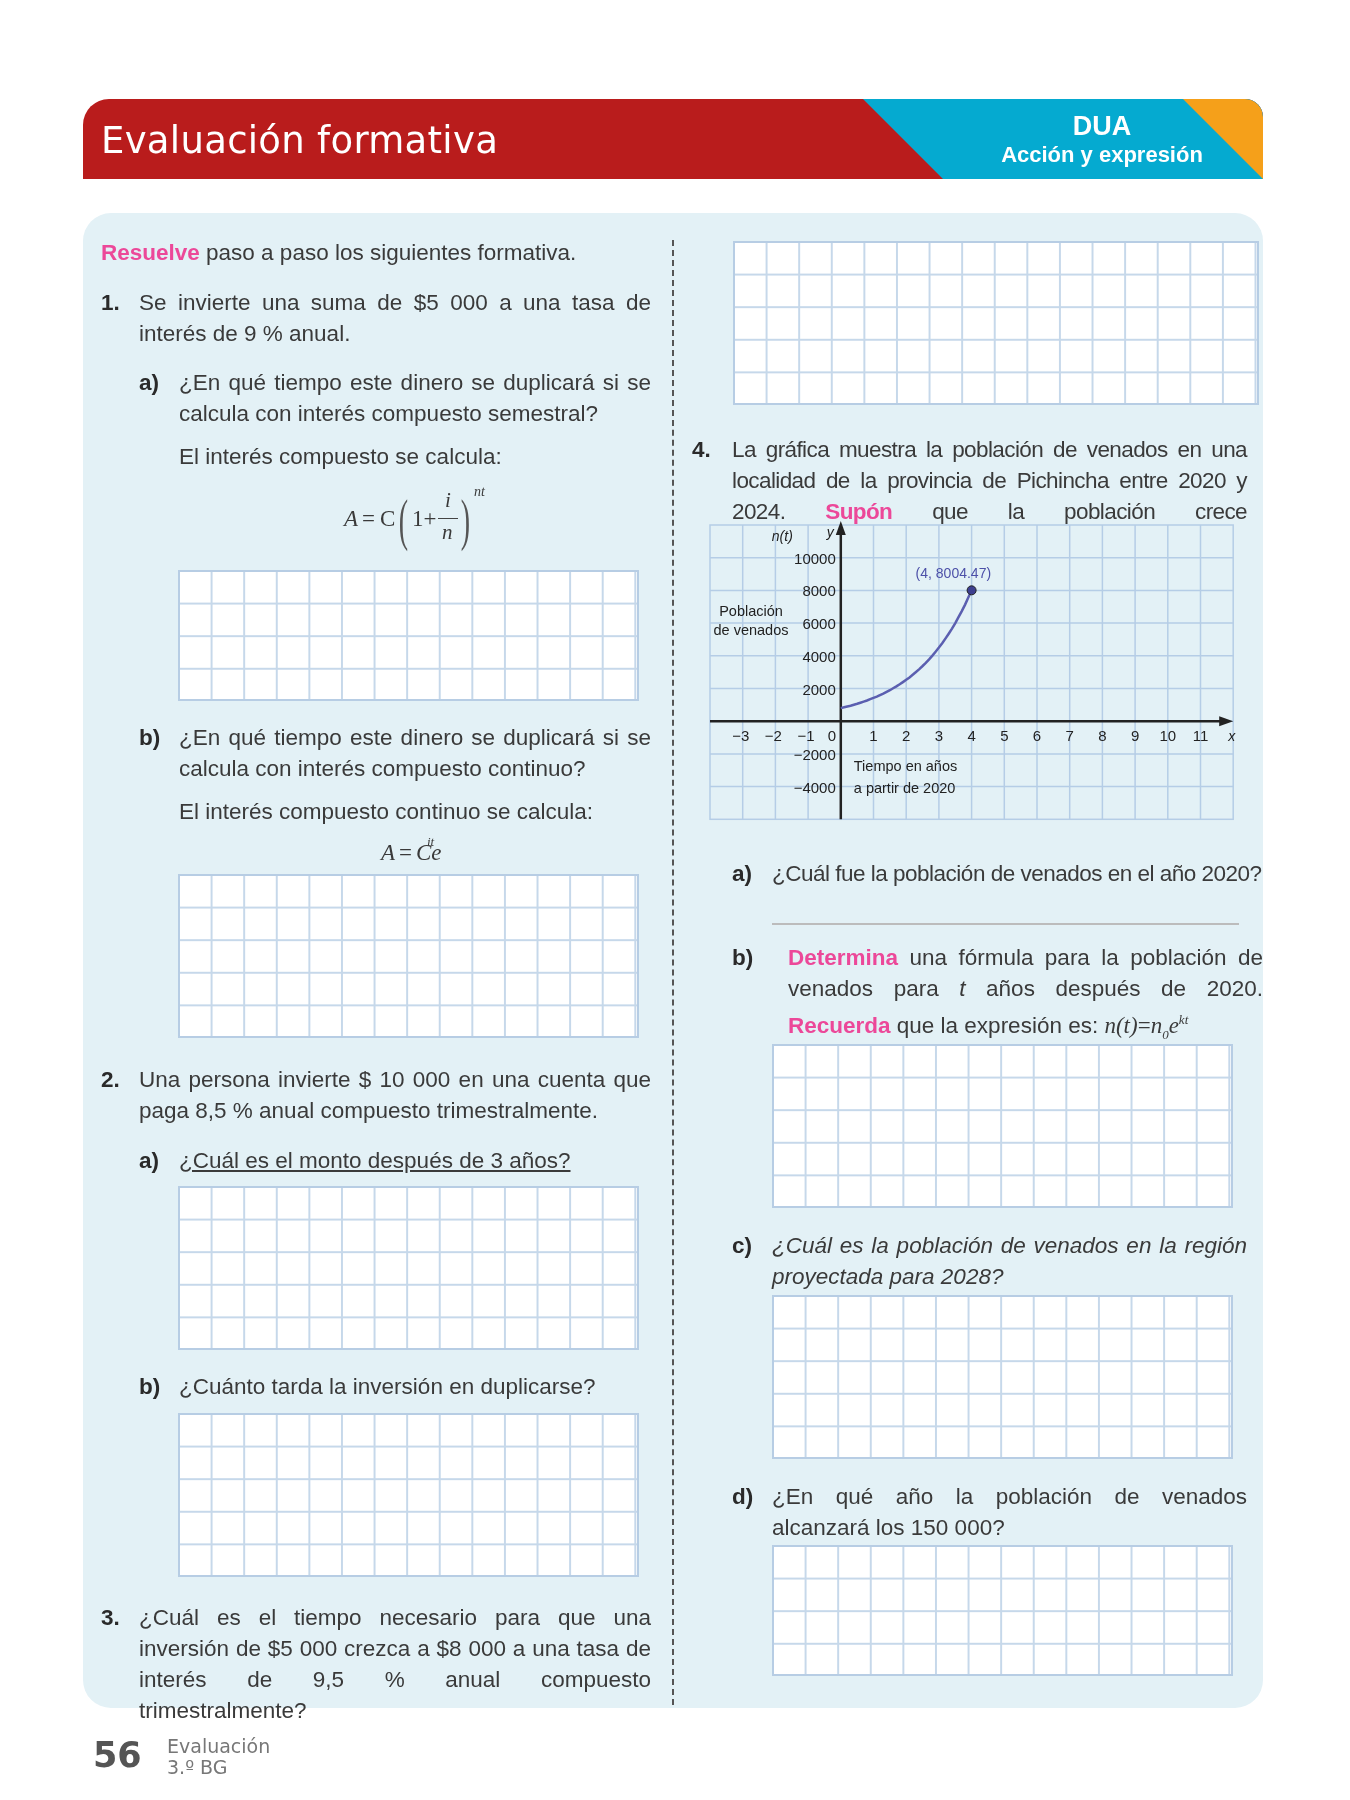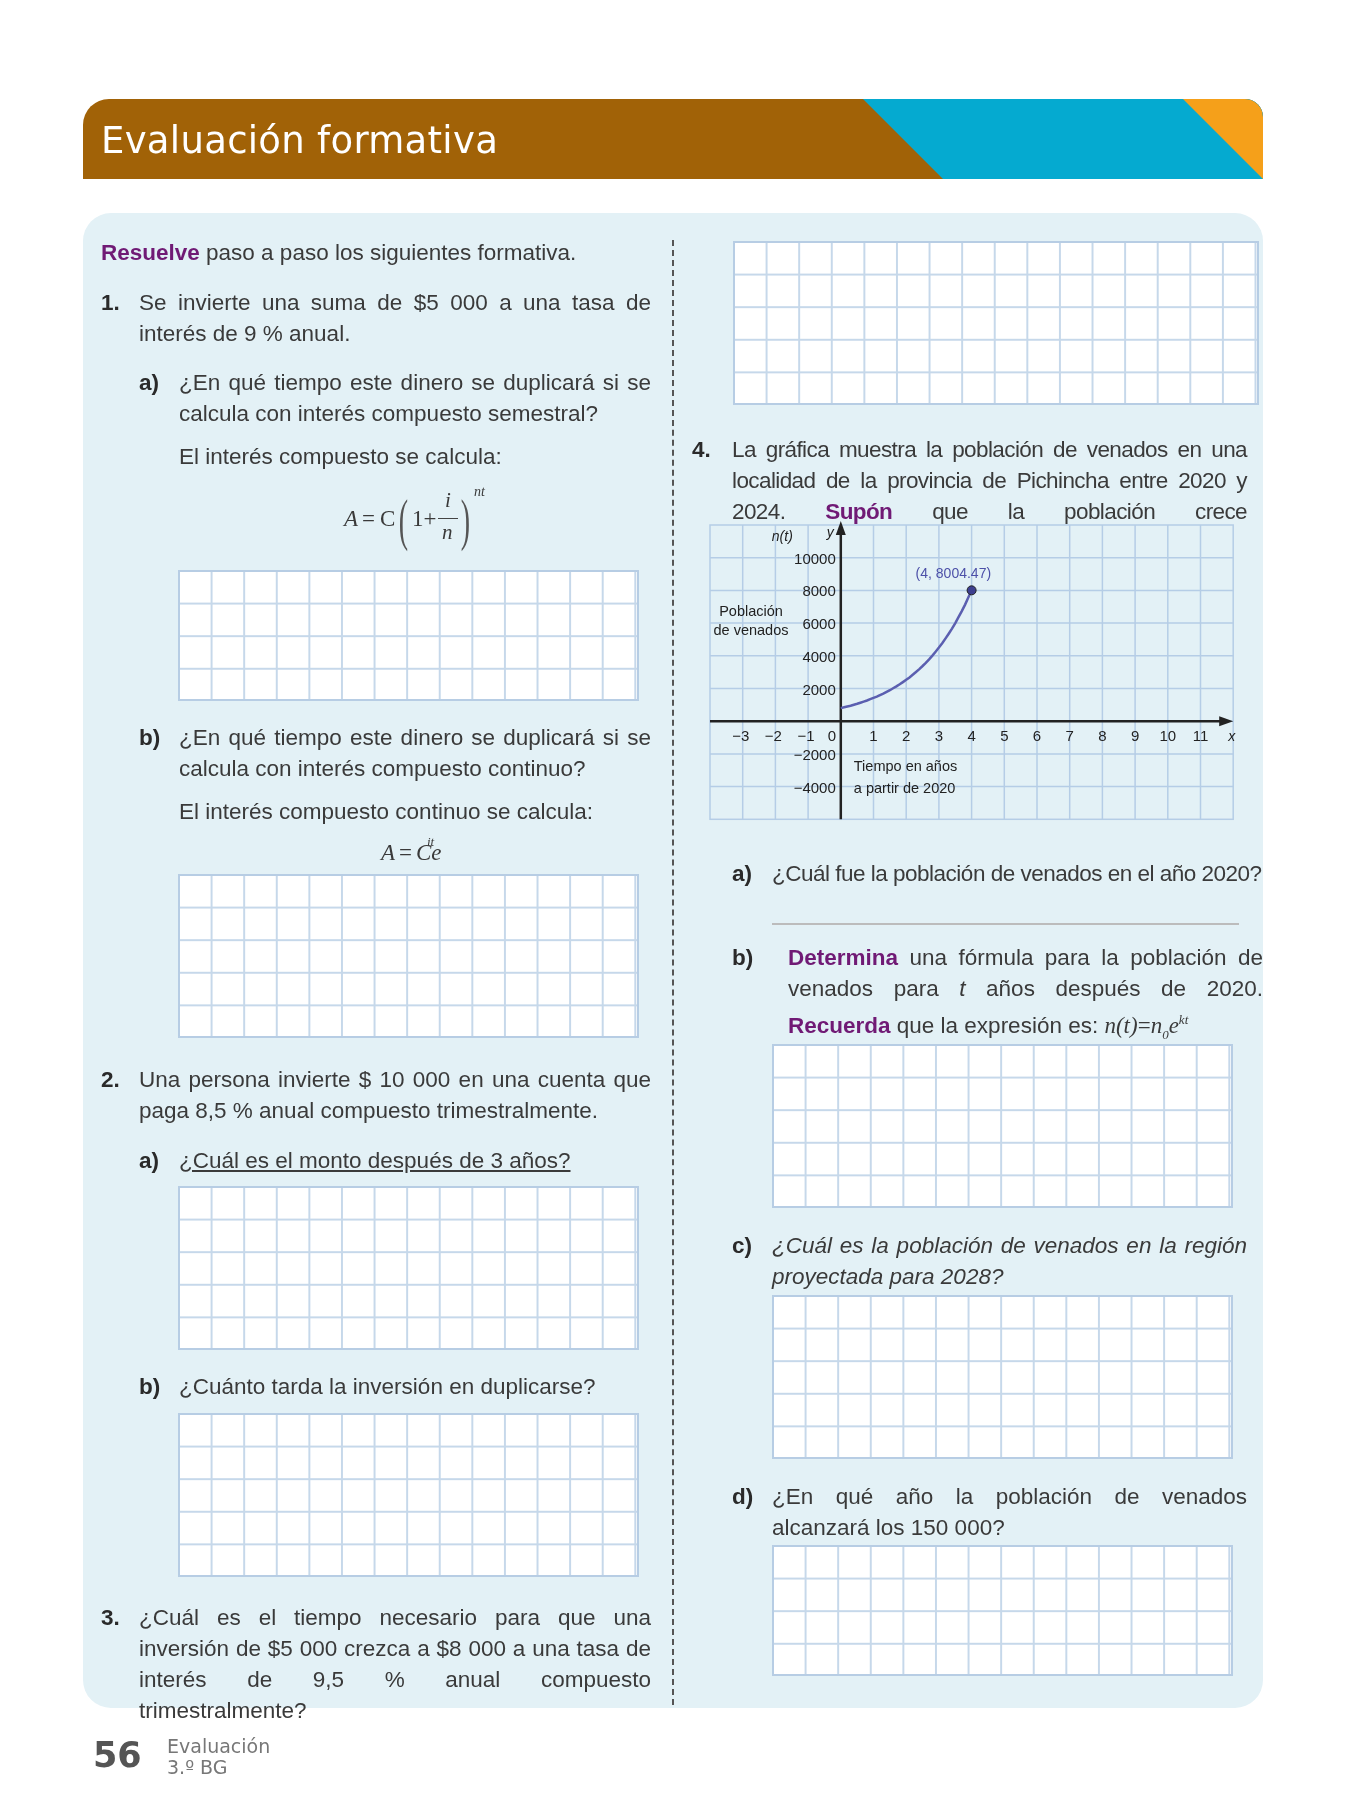--- a/index.html
+++ b/index.html
@@ -1,39 +1,39 @@
 <!DOCTYPE html>
 <html><head>
 <meta charset="utf-8">
 <style>
   * { box-sizing: border-box; margin: 0; padding: 0; }
   html, body { width: 1350px; height: 1800px; background: #ffffff; overflow: hidden; }
   body { position: relative; font-family: "Liberation Sans", sans-serif; color: #3a3a3a; }
 
   
   .header { position: absolute; left: 83px; top: 99px; width: 1180px; height: 80px;
-    background: #a16207; border-radius: 26px 18px 0 0; overflow: hidden; }
+    background: #b91c1c; border-radius: 26px 18px 0 0; overflow: hidden; }
   .header .light { position: absolute; top: 0; right: 0; width: 400px; height: 80px;
     background: #05aad0; clip-path: polygon(0 0, 100% 0, 100% 100%, 80px 100%); }
   .header .orange { position: absolute; top: 0; right: 0; width: 80px; height: 80px;
     background: #f5a01a; clip-path: polygon(0 0, 100% 0, 100% 100%); border-top-right-radius: 18px; }
   .header-title { position: absolute; left: 18px; top: 20px; font-size: 37px; color: #ffffff;
     font-family: "DejaVu Sans", sans-serif; letter-spacing: 0.3px; }
   .dua { position: absolute; right: 46px; top: 12px; width: 230px; text-align: center; color: #fff; }
   .dua-title { font-size: 27px; font-weight: bold; line-height: 30px; }
   .dua-sub { font-size: 22px; font-weight: bold; line-height: 28px; }
 
   
   .panel { position: absolute; left: 83px; top: 213px; width: 1180px; height: 1495px;
     background: #e3f1f6; border-radius: 28px; }
   .divider { position: absolute; left: 672px; top: 240px; height: 1465px; border-left: 2px dashed #555; }
 
   .txt { position: absolute; font-size: 22.5px; line-height: 31px; color: #3a3a3a; }
   .justify { text-align: justify; text-align-last: left; }
-  .b { font-weight: bold; color: #701a75; }
+  .b { font-weight: bold; color: #ec4899; }
   .num { position: absolute; font-size: 22.5px; font-weight: bold; color: #2a2a2a; line-height: 31px; }
   .it { font-style: italic; }
 
   
   .grid { position: absolute; background-color: #ffffff; border: 2px solid #b7cde4;
     background-image:
       linear-gradient(to right, #c6d8ea 2px, transparent 2px),
       linear-gradient(to bottom, #c6d8ea 2px, transparent 2px);
     background-size: 32.6px 32.6px; background-position: -2px -2px; }
 
@@ -50,20 +50,24 @@
   #chart { position: absolute; left: 700px; top: 518px; }
   #chart text { font-family: "Liberation Sans", sans-serif; }
 </style>
 </head>
 <body>
 
 <div class="header">
   <div class="light"></div>
   <div class="orange"></div>
   <div class="header-title">Evaluación formativa</div>
+  <div class="dua">
+    <div class="dua-title">DUA</div>
+    <div class="dua-sub">Acción y expresión</div>
+  </div>
 </div>
 
 <div class="panel"></div>
 <div class="divider"></div>
 
 <div class="txt" style="left:101px; top:237px;">
   <span class="b">Resuelve</span><span> paso a paso los siguientes formativa.</span>
 </div>
 
 <div class="num" style="left:101px; top:287px;">1.</div>

